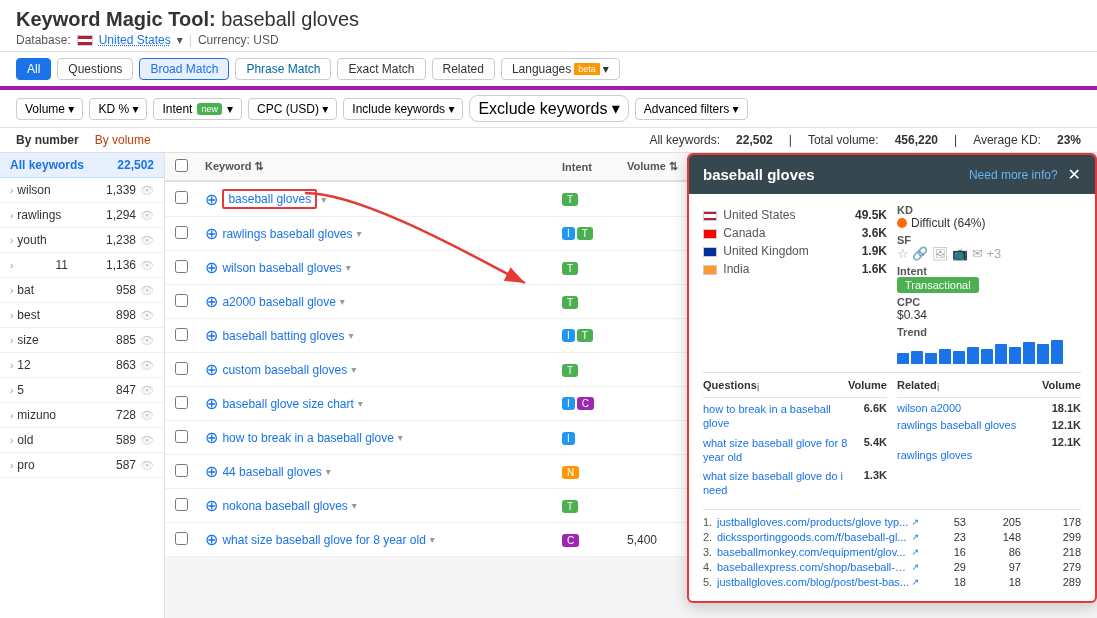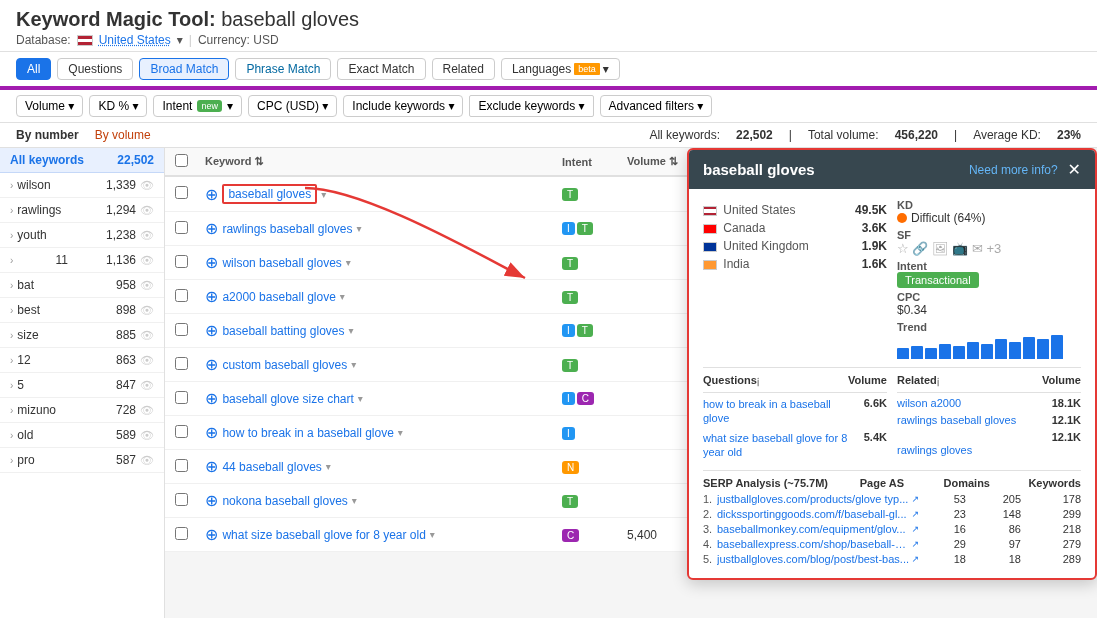--- a/index.html
+++ b/index.html
@@ -32,21 +32,21 @@
   <button style="padding:3px 10px;border-radius:4px;border:1px solid #ccc;background:#fff;color:#333;cursor:pointer;font-size:12px;">Related</button>
   <button style="padding:3px 10px;border-radius:4px;border:1px solid #ccc;background:#fff;color:#333;cursor:pointer;font-size:12px;display:flex;align-items:center;gap:3px;">Languages <span style="background:#ff9800;color:#fff;font-size:9px;padding:1px 4px;border-radius:1px;">beta</span> ▾</button>
 </div>
 
 <div style="display:flex; align-items:center; gap:6px; padding:5px 16px; background:#fff; border-bottom:1px solid #e0e0e0;">
   <button style="padding:3px 8px;border-radius:4px;border:1px solid #ccc;background:#fff;cursor:pointer;font-size:12px;display:flex;align-items:center;gap:3px;">Volume ▾</button>
   <button style="padding:3px 8px;border-radius:4px;border:1px solid #ccc;background:#fff;cursor:pointer;font-size:12px;display:flex;align-items:center;gap:3px;">KD % ▾</button>
   <button style="padding:3px 8px;border-radius:4px;border:1px solid #ccc;background:#fff;cursor:pointer;font-size:12px;display:flex;align-items:center;gap:3px;">Intent <span style="background:#4caf50;color:#fff;font-size:9px;padding:1px 4px;border-radius:3px;margin:0 2px;">new</span> ▾</button>
   <button style="padding:3px 8px;border-radius:4px;border:1px solid #ccc;background:#fff;cursor:pointer;font-size:12px;display:flex;align-items:center;gap:3px;">CPC (USD) ▾</button>
   <button style="padding:3px 8px;border-radius:4px;border:1px solid #ccc;background:#fff;cursor:pointer;font-size:12px;display:flex;align-items:center;gap:3px;">Include keywords ▾</button>
-  <button style="padding:3px 8px;border-radius:2px;border:1px solid #ccc;background:#fff;cursor:pointer;font-size:12px;display:flex;align-items:center;gap:3px;">Exclude keywords ▾</button>
+  <button style="padding:3px 8px;border-radius:9px;border:1px solid #ccc;background:#fff;cursor:pointer;font-size:16px;display:flex;align-items:center;gap:3px;">Exclude keywords ▾</button>
   <button style="padding:3px 8px;border-radius:4px;border:1px solid #ccc;background:#fff;cursor:pointer;font-size:12px;display:flex;align-items:center;gap:3px;">Advanced filters ▾</button>
 </div>
 
 <div style="display:flex; align-items:center; gap:16px; padding:5px 16px; background:#fff; border-bottom:1px solid #e0e0e0; font-size:12px;">
   <div style="cursor:pointer;font-weight:600;color:#333;">By number</div>
   <div style="cursor:pointer;color:#c2410c;">By volume</div>
   <div style="flex:1;"></div>
   <span>All keywords:</span>
   <strong>22,502</strong>
   <span>|</span>
@@ -468,20 +468,24 @@
               <span>Volume</span>
             </div>
             <div style="display:flex;justify-content:space-between;margin-bottom:5px;font-size:11px;">
               <span style="color:#1a73e8;cursor:pointer;line-height:1.3;flex:1;">how to break in a baseball glove</span>
               <span style="font-weight:600;margin-left:6px;">6.6K</span>
             </div>
             <div style="display:flex;justify-content:space-between;margin-bottom:5px;font-size:11px;">
               <span style="color:#1a73e8;cursor:pointer;line-height:1.3;flex:1;">what size baseball glove for 8 year old</span>
               <span style="font-weight:600;margin-left:6px;">5.4K</span>
             </div>
+            <div style="display:flex;justify-content:space-between;margin-bottom:5px;font-size:11px;">
+              <span style="color:#1a73e8;cursor:pointer;line-height:1.3;flex:1;">what size baseball glove do i need</span>
+              <span style="font-weight:600;margin-left:6px;">1.3K</span>
+            </div>
           </div>
 
           <div style="flex:1;">
             <div style="display:flex;justify-content:space-between;font-size:11px;font-weight:600;color:#333;margin-bottom:4px;border-bottom:1px solid #e0e0e0;padding-bottom:3px;">
               <span>Related</span>
               <span style="color:#999;cursor:pointer;">ℹ</span>
               <span style="flex:1;"></span>
               <span>Volume</span>
             </div>
             <div style="display:flex;justify-content:space-between;margin-bottom:5px;font-size:11px;">
@@ -495,26 +499,20 @@
             <div style="display:flex;justify-content:space-between;margin-bottom:5px;font-size:11px;">
               <span style="color:#1a73e8;cursor:pointer;flex:1;margin-top:13px;">rawlings gloves</span>
               <span style="font-weight:600;margin-left:6px;">12.1K</span>
             </div>
           </div>
         </div>
 
         <hr style="border:none;border-top:1px solid #e0e0e0;margin:6px 0;">
 
         <div>
-          <div style="display:flex;justify-content:space-between;font-size:11px;font-weight:600;color:#333;margin-bottom:4px;">
-            <span>SERP Analysis (~75.7M)</span>
-            <span style="width:45px;text-align:right;">Page AS</span>
-            <span style="width:55px;text-align:right;">Domains</span>
-            <span style="width:60px;text-align:right;">Keywords</span>
-          </div>
 
           <div style="display:flex;align-items:center;font-size:11px;margin-bottom:3px;">
             <span style="color:#555;width:14px;">1.</span>
             <span style="color:#1a73e8;cursor:pointer;flex:1;overflow:hidden;text-overflow:ellipsis;white-space:nowrap;">justballgloves.com/products/glove typ...</span>
             <span style="color:#1a73e8;font-size:9px;cursor:pointer;margin:0 2px;">↗</span>
             <span style="width:45px;text-align:right;">53</span>
             <span style="width:55px;text-align:right;">205</span>
             <span style="width:60px;text-align:right;">178</span>
           </div>
 

